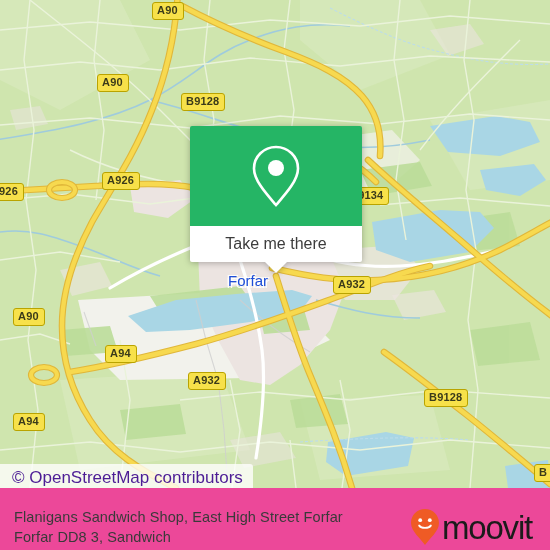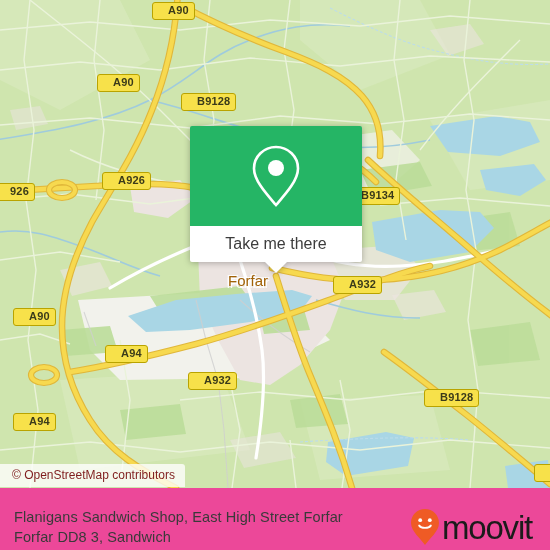--- a/index.html
+++ b/index.html
@@ -30,31 +30,31 @@
   
   .shield {
     position: absolute;
     background: #f7e14a;
     border: 1.5px solid #b9a300;
     border-radius: 3px;
     color: #3b3b1a;
     font-size: 11px;
     font-weight: bold;
     line-height: 13px;
-    padding: 1px 5px 2px 15px;
+    padding: 1px 5px 2px 4px;
     letter-spacing: .2px;
     white-space: nowrap;
     box-sizing: border-box;
     text-align: center;
   }
 
   
   .place-label {
     position: absolute;
-    color: #a16207;
+    color: #1d4ed8;
     font-size: 15px;
     white-space: nowrap;
     text-shadow:
       -1.5px -1.5px 0 rgba(255,255,255,.85),
        1.5px -1.5px 0 rgba(255,255,255,.85),
       -1.5px  1.5px 0 rgba(255,255,255,.85),
        1.5px  1.5px 0 rgba(255,255,255,.85);
   }
 
   
@@ -94,22 +94,22 @@
     border-right: 11px solid transparent;
     border-top: 11px solid #ffffff;
   }
 
   
   #attribution {
     position: absolute;
     left: 0; top: 464px;
     background: rgba(255,255,255,.78);
     padding: 4px 10px 5px 12px;
-    font-size: 12px;
-    color: #7f1d1d;
+    font-size: 17px;
+    color: #4c1d95;
     border-radius: 0 3px 0 0;
     white-space: nowrap;
   }
 
   
   #footer {
     position: absolute;
     left: 0; top: 488px;
     width: 550px; height: 78px;
     background: #ec4899;

